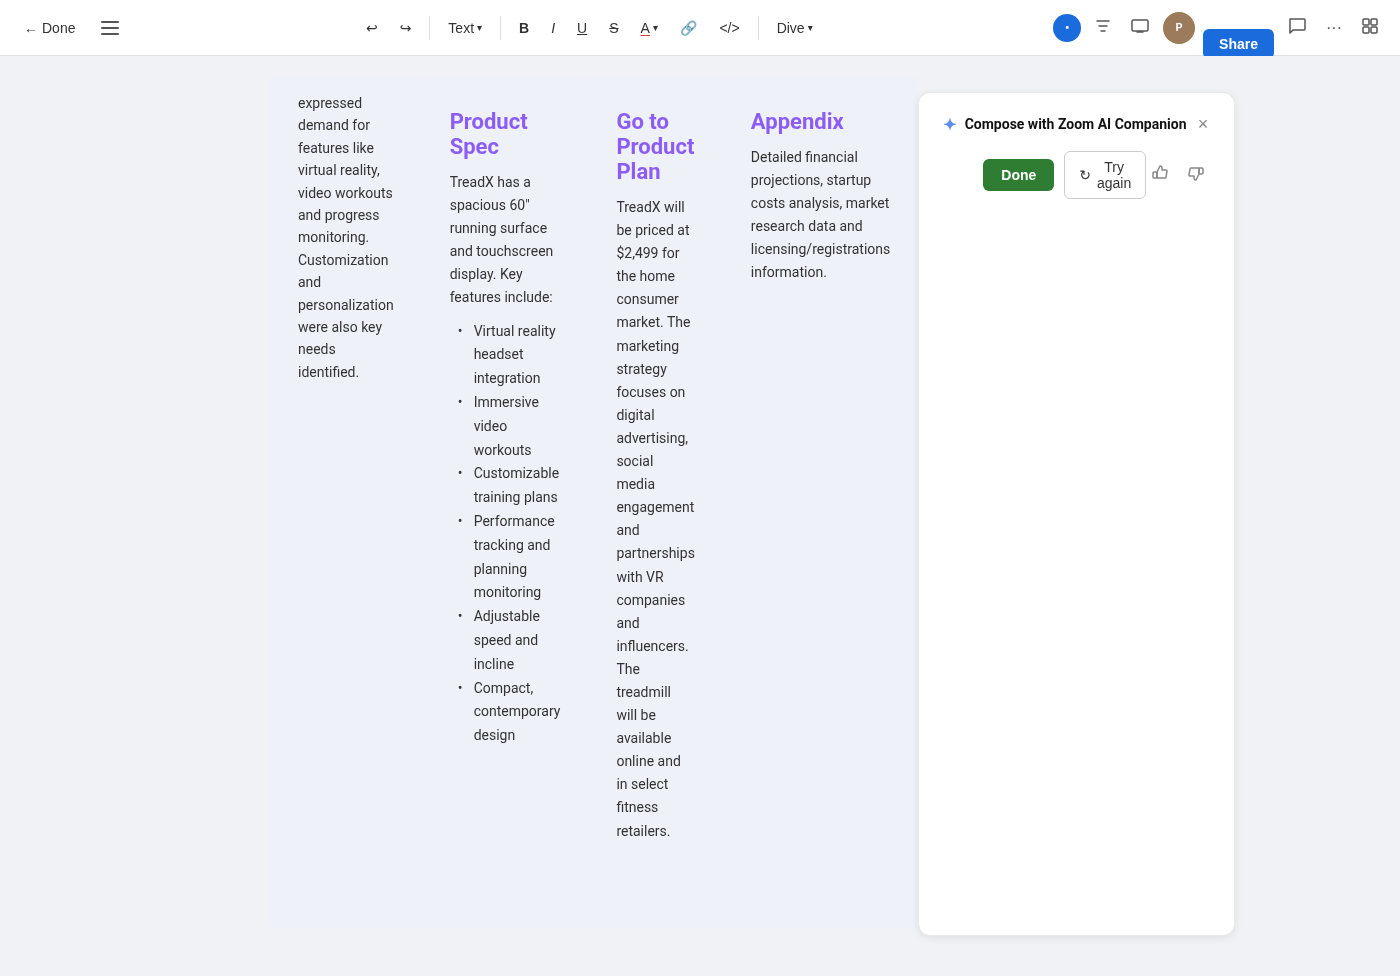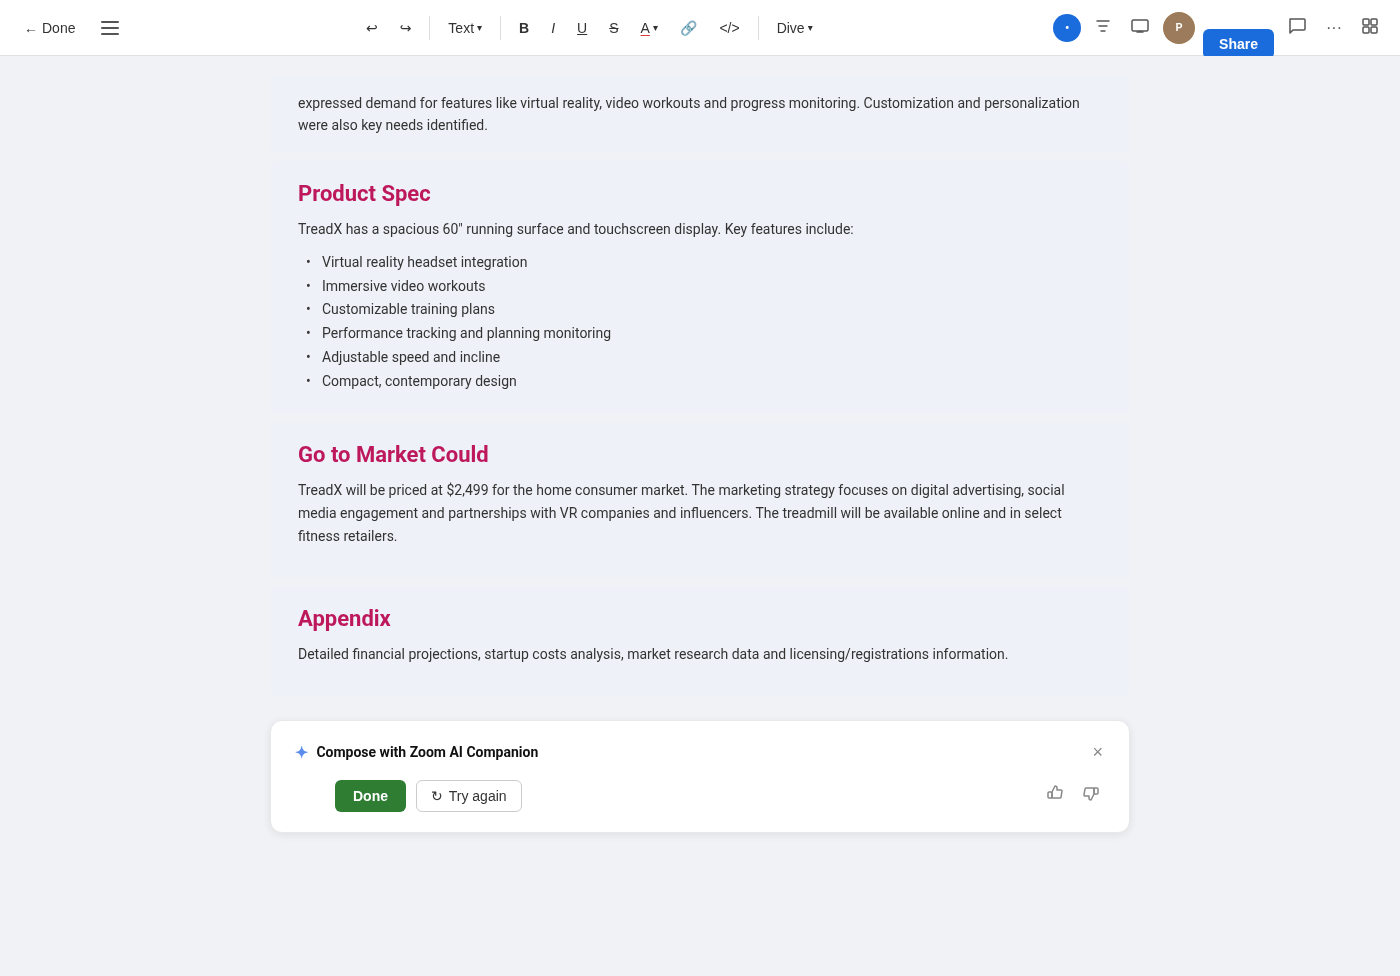--- a/index.html
+++ b/index.html
@@ -137,42 +137,43 @@
       flex: 1;
       display: flex;
       justify-content: center;
       overflow-y: auto;
       padding: 20px 0 40px;
       background: #f0f2f5;
     }
     .doc-container {
       width: 860px;
       display: flex;
-      flex-direction: column;
+      flex-direction: row;
       gap: 0;
     }
 
     
     .content-block {
       background: #eef1f7;
       border-radius: 6px;
       padding: 20px 28px;
       margin-bottom: 8px;
     }
     .content-block.intro {
       padding: 16px 28px;
       font-size: 14px;
       color: #333;
       line-height: 1.6;
     }
     .section-title {
       font-size: 22px;
       font-weight: 700;
-      color: #be185d;
+      color: #8b5cf6;
       margin-bottom: 12px;
+      margin-top: 13px;
     }
     .section-text {
       font-size: 14px;
       color: #333;
       line-height: 1.65;
       margin-bottom: 10px;
     }
     .bullet-list {
       list-style: none;
       padding-left: 8px;
@@ -403,21 +404,21 @@
         <li>Virtual reality headset integration</li>
         <li>Immersive video workouts</li>
         <li>Customizable training plans</li>
         <li>Performance tracking and planning monitoring</li>
         <li>Adjustable speed and incline</li>
         <li>Compact, contemporary design</li>
       </ul>
     </div>
 
     <div class="content-block">
-      <h2 class="section-title">Go to Market Could</h2>
+      <h2 class="section-title">Go to Product Plan</h2>
       <p class="section-text">TreadX will be priced at $2,499 for the home consumer market. The marketing strategy focuses on digital advertising, social media engagement and partnerships with VR companies and influencers. The treadmill will be available online and in select fitness retailers.</p>
     </div>
 
     <div class="content-block">
       <h2 class="section-title">Appendix</h2>
       <p class="section-text">Detailed financial projections, startup costs analysis, market research data and licensing/registrations information.</p>
     </div>
 
     <div class="ai-compose">
       <div class="ai-compose-header">

